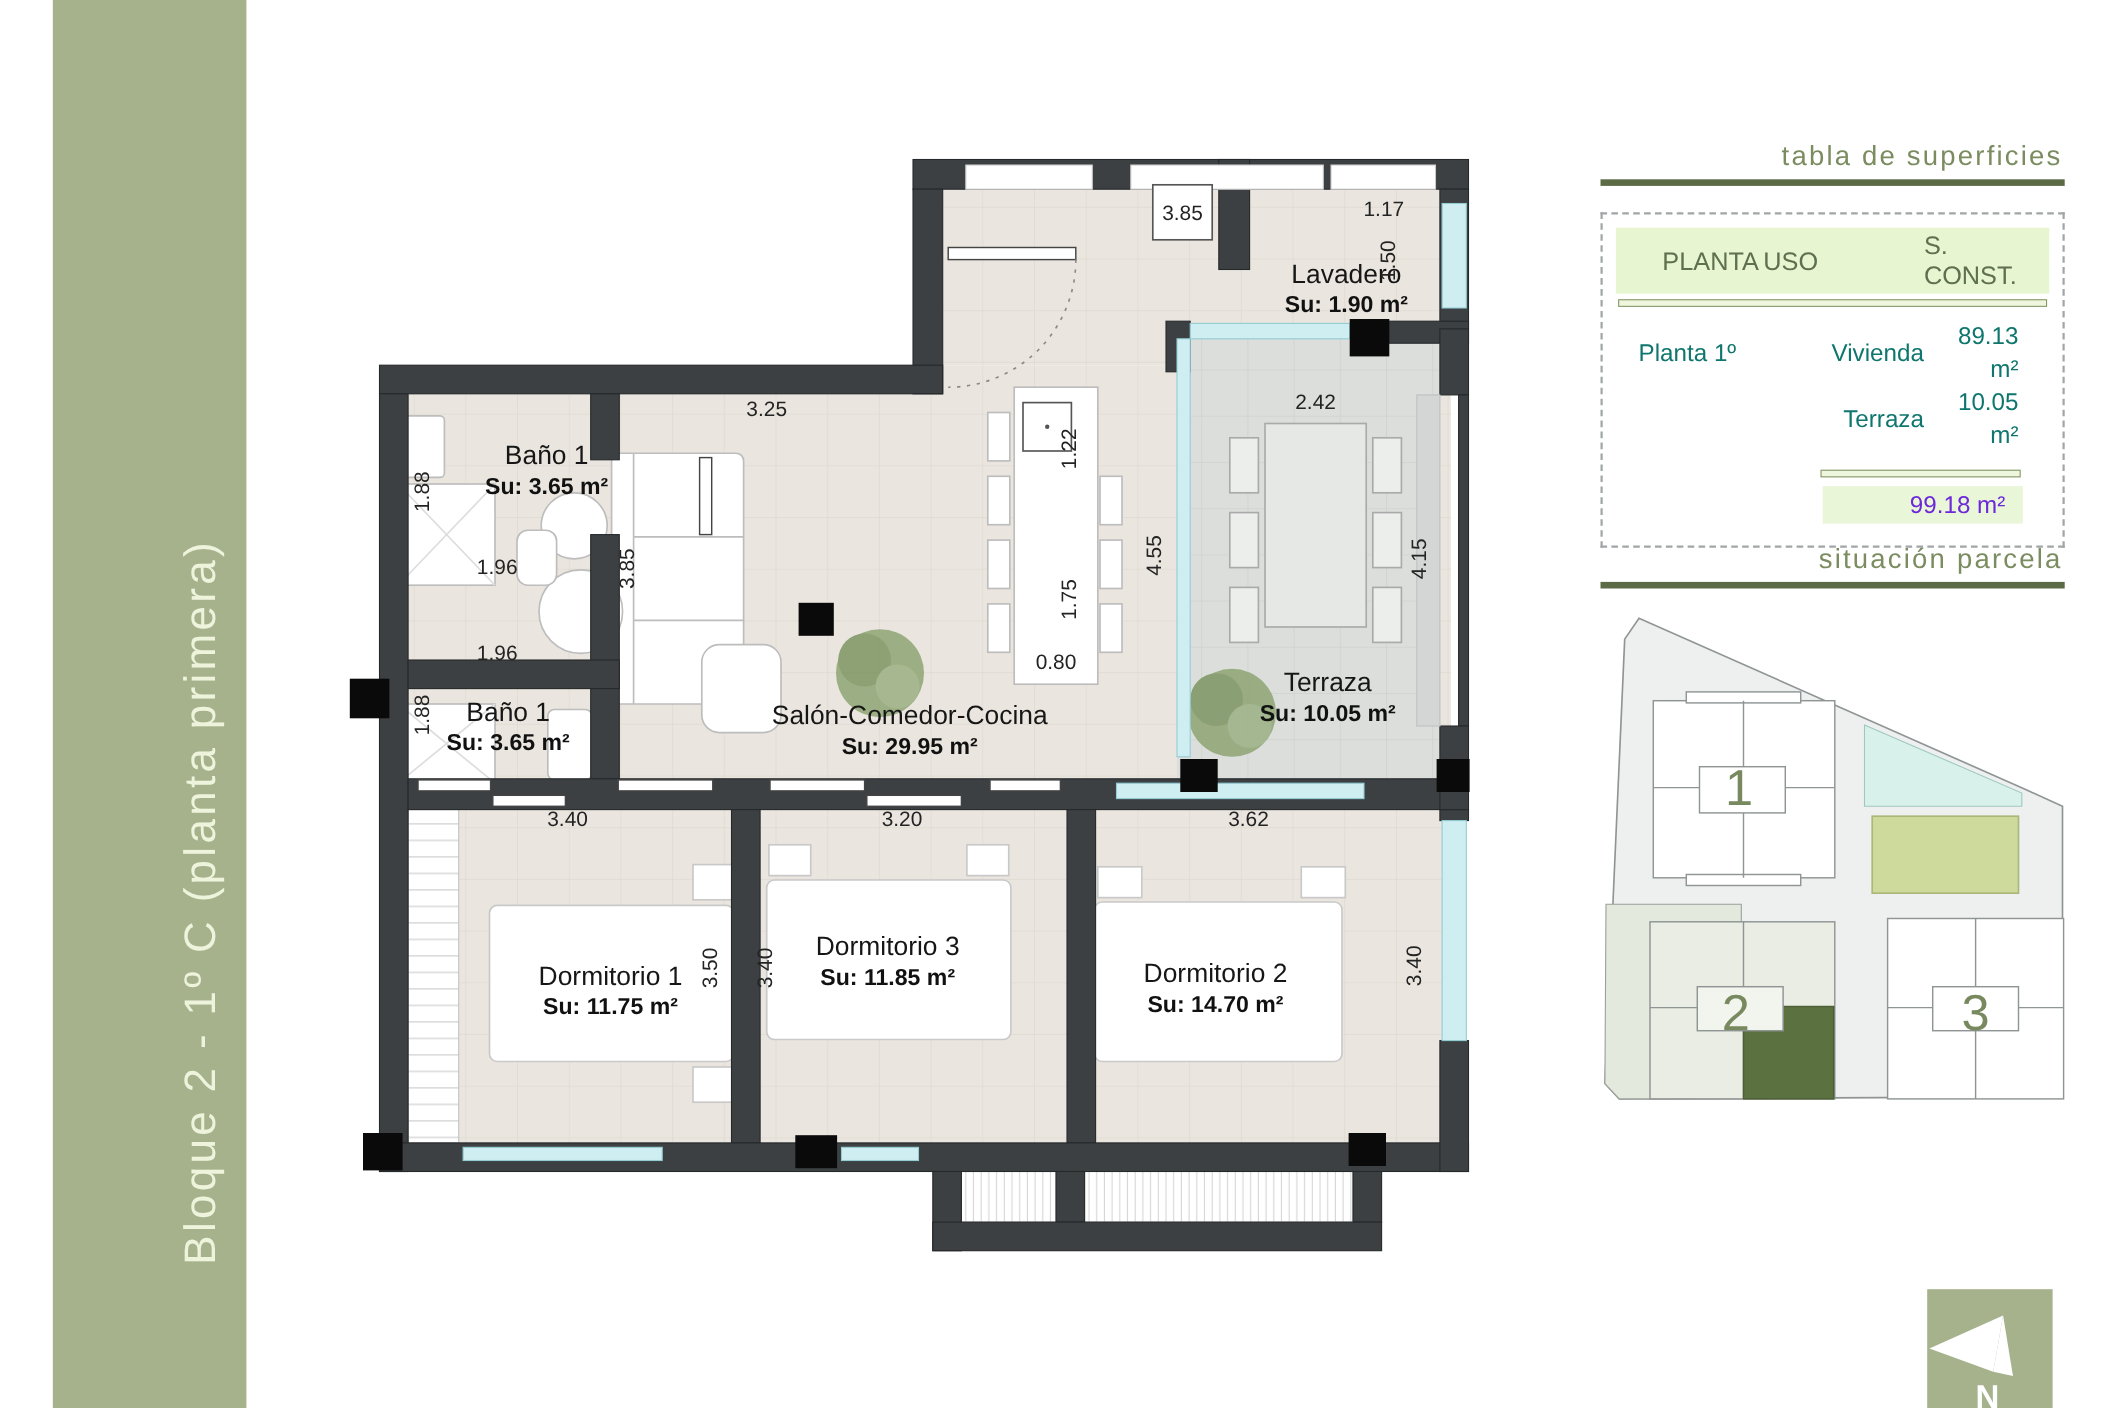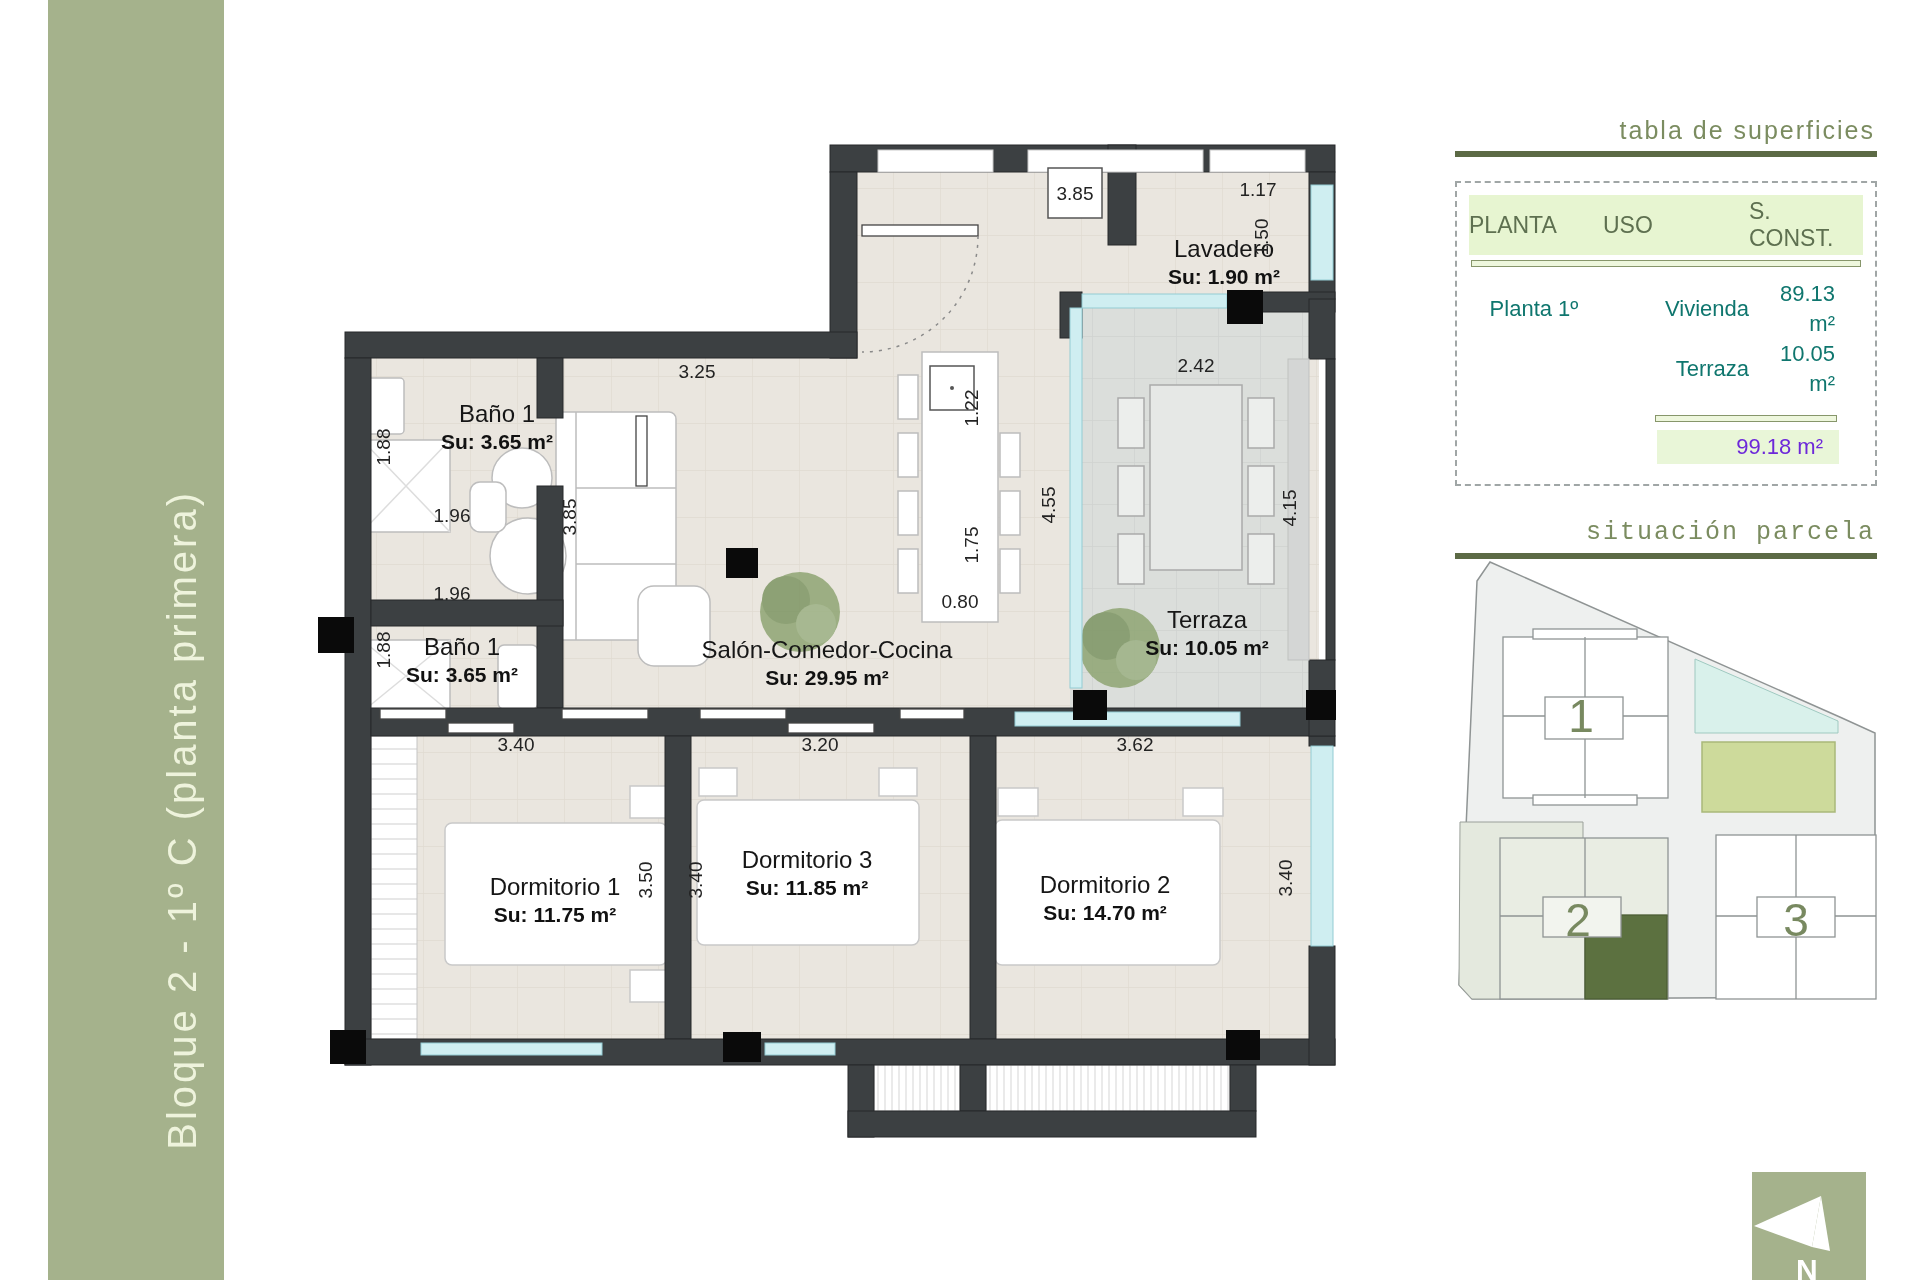--- a/index.html
+++ b/index.html
@@ -4,39 +4,39 @@
 <style>
   html,body{margin:0;padding:0;background:#ffffff;}
   .canvas{position:relative;width:1920px;height:1280px;background:#fff;overflow:hidden;
           font-family:"Liberation Sans",sans-serif;}
   
   .sidebar{position:absolute;left:48px;top:0;width:176px;height:1280px;background:#a5b28c;}
   .sidebar-title{position:absolute;left:112px;bottom:130px;
     writing-mode:vertical-rl;transform:rotate(180deg);
     font-size:40px;letter-spacing:3px;color:#eef3dc;white-space:nowrap;}
   
-  .surfaces{position:absolute;left:1455px;top:116px;width:422px;}
+  .surfaces{position:absolute;left:1455px;top:128px;width:422px;}
   .sec-heading{font-size:25px;letter-spacing:2px;color:#7b8c60;text-align:right;margin:0 2px 6px 0;}
   .sec-rule{height:6px;background:#5c6a45;}
   .table-box{margin-top:24px;border:2px dashed #a0a6a6;padding:12px 12px 20px 12px;}
   .trow{display:grid;grid-template-columns:130px 150px auto;align-items:center;}
   .thead{background:#e7f5d1;color:#5e7050;font-size:23px;padding:3px 0;}
-  .thead .c1{text-align:left;}
+  .thead .c1{text-align:right;}
   .thead .c2{text-align:left;padding-left:4px;}
   .thead .c3{text-align:left;padding-right:12px;}
   .bevel{height:5px;background:#eef7dd;border:1px solid #87966b;margin:5px 2px 12px 2px;}
   .tbody{color:#0f766e;font-size:22px;line-height:30px;}
   .tbody .c1{text-align:center;}
   .tbody .c2{text-align:right;padding-left:4px;}
   .tbody .c3{text-align:right;padding-right:28px;}
   .subtotal-bar{height:5px;background:#eef7dd;border:1px solid #87966b;width:180px;
     margin:16px 26px 0 auto;}
   .total-chip{background:#e9f6d8;color:#6d28d9;font-size:22px;padding:4px 16px;
     width:150px;text-align:right;margin:8px 24px 0 auto;}
-  .parcela-head{position:absolute;left:1455px;top:518px;width:422px;font-family:Liberation Mono, monospace;}
+  .parcela-head{position:absolute;left:1455px;top:494px;width:422px;}
   
   .room-name{font-family:"Liberation Sans",sans-serif;font-size:24px;fill:#161616;}
   .room-area{font-family:"Liberation Sans",sans-serif;font-size:21px;font-weight:bold;fill:#111;}
   .dim{font-family:"Liberation Sans",sans-serif;font-size:19px;fill:#232323;}
   .site-num{font-family:"Liberation Sans",sans-serif;font-size:46px;fill:#788960;}
   .north-n{font-family:"Liberation Sans",sans-serif;font-size:30px;font-weight:bold;fill:#ffffff;}
 </style>
 </head>
 <body>
 

